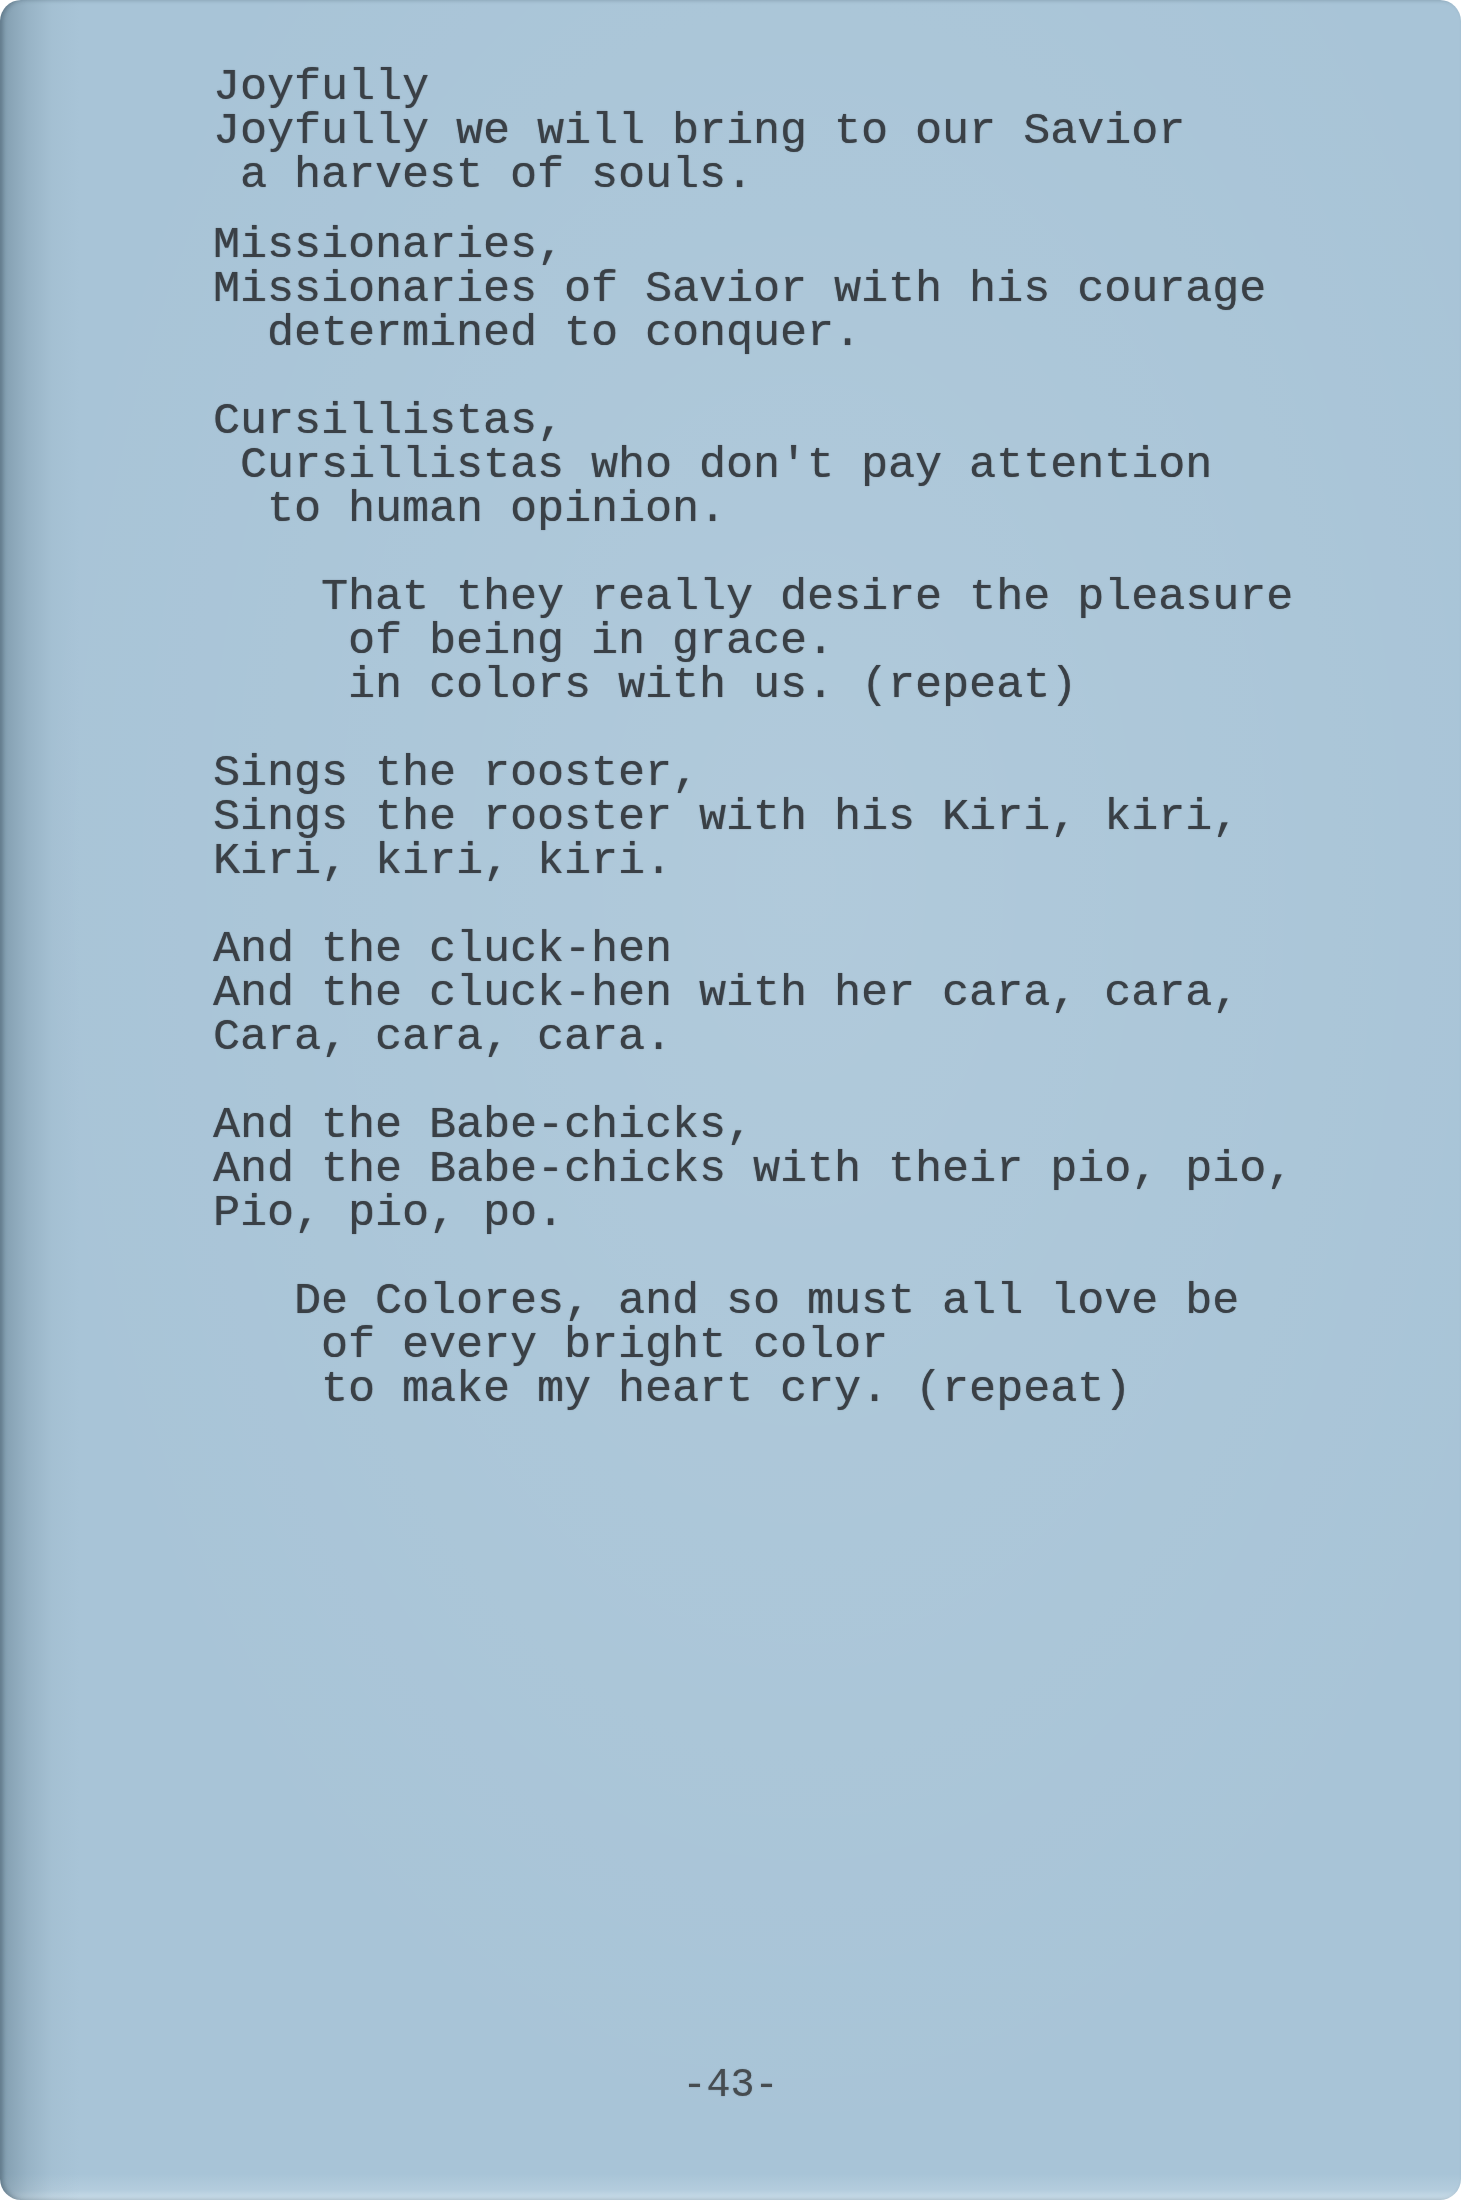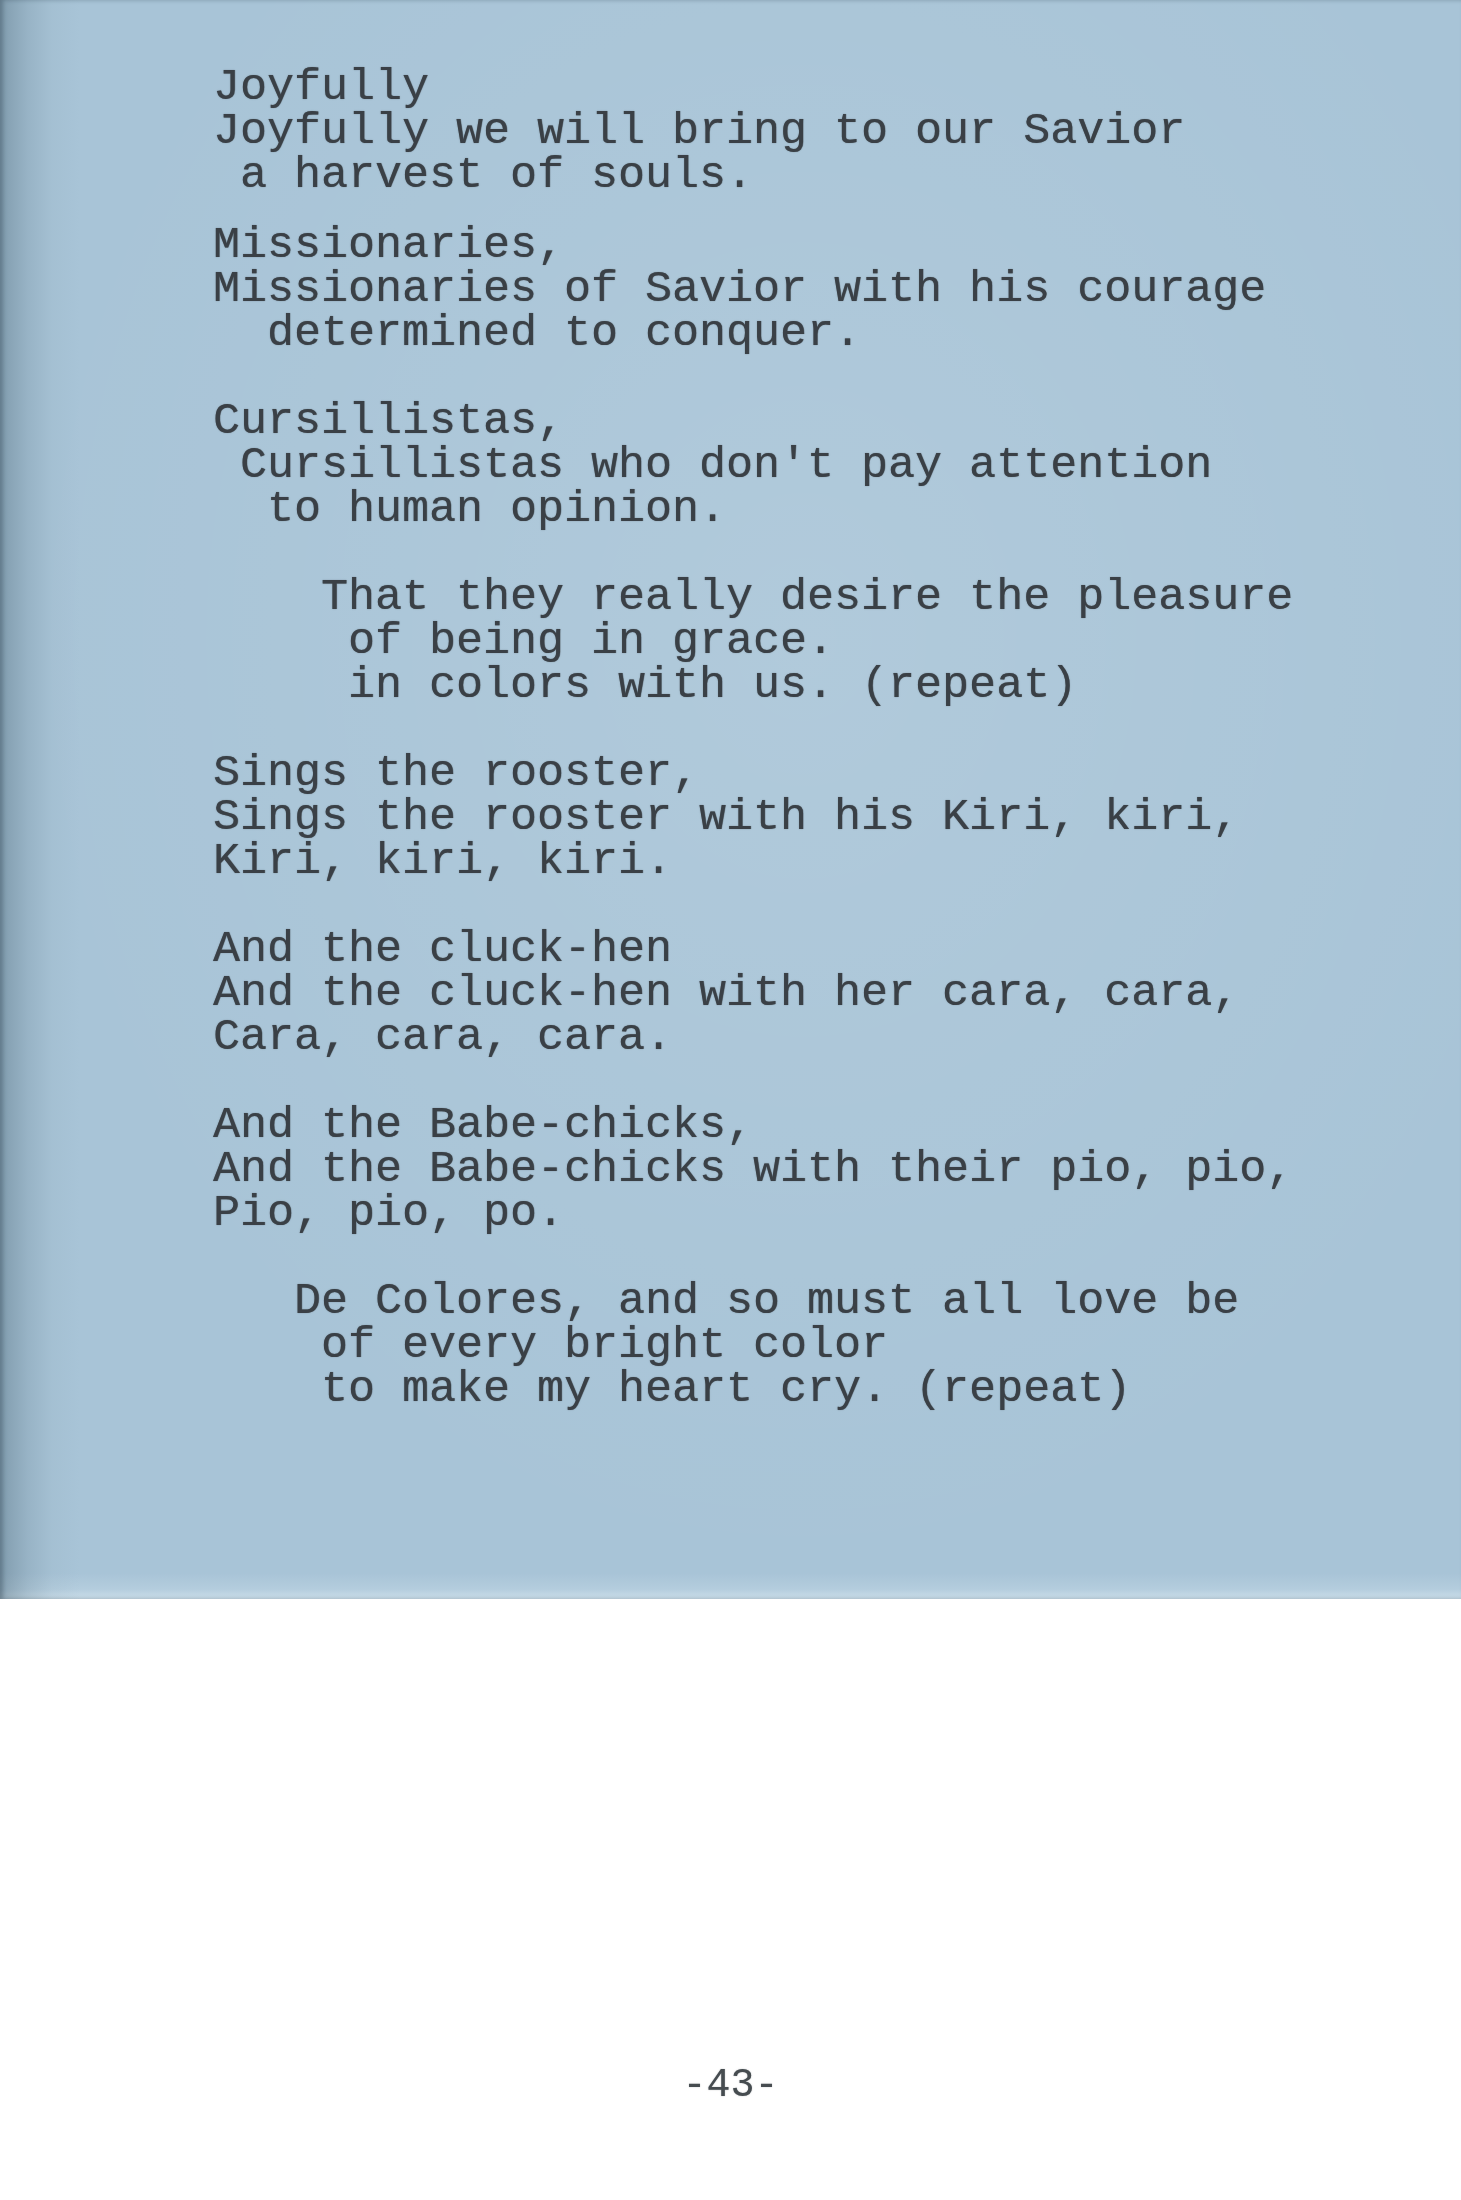--- a/index.html
+++ b/index.html
@@ -8,27 +8,28 @@
   }
   body {
     width: 1461px;
     height: 2200px;
     overflow: hidden;
     font-family: "Liberation Mono", "DejaVu Sans Mono", monospace;
   }
   .page {
     position: relative;
     width: 1461px;
-    height: 1599px;
+    height: 2200px;
     background:
       radial-gradient(ellipse at 55% 40%, rgba(255,255,255,0.10), rgba(255,255,255,0) 70%),
       linear-gradient(to right, rgba(74,100,116,0.42) 0px, rgba(94,120,136,0.22) 28px, rgba(130,155,170,0.10) 52px, rgba(130,155,170,0) 80px),
       linear-gradient(to top, rgba(235,245,250,0.55) 0px, rgba(215,230,240,0.25) 10px, rgba(215,230,240,0) 26px),
       #a8c4d7;
     box-shadow: inset 3px 0 4px rgba(40,60,75,0.35);
+    border-radius: 21px;
   }
   .lyrics {
     position: absolute;
     left: 213px;
     top: 66px;
     color: #3a4046;
     font-size: 45px;
     line-height: 44px;
     text-shadow: 0 0 1.2px rgba(52,58,64,0.55), 0.4px 0.4px 0.6px rgba(52,58,64,0.35);
   }

